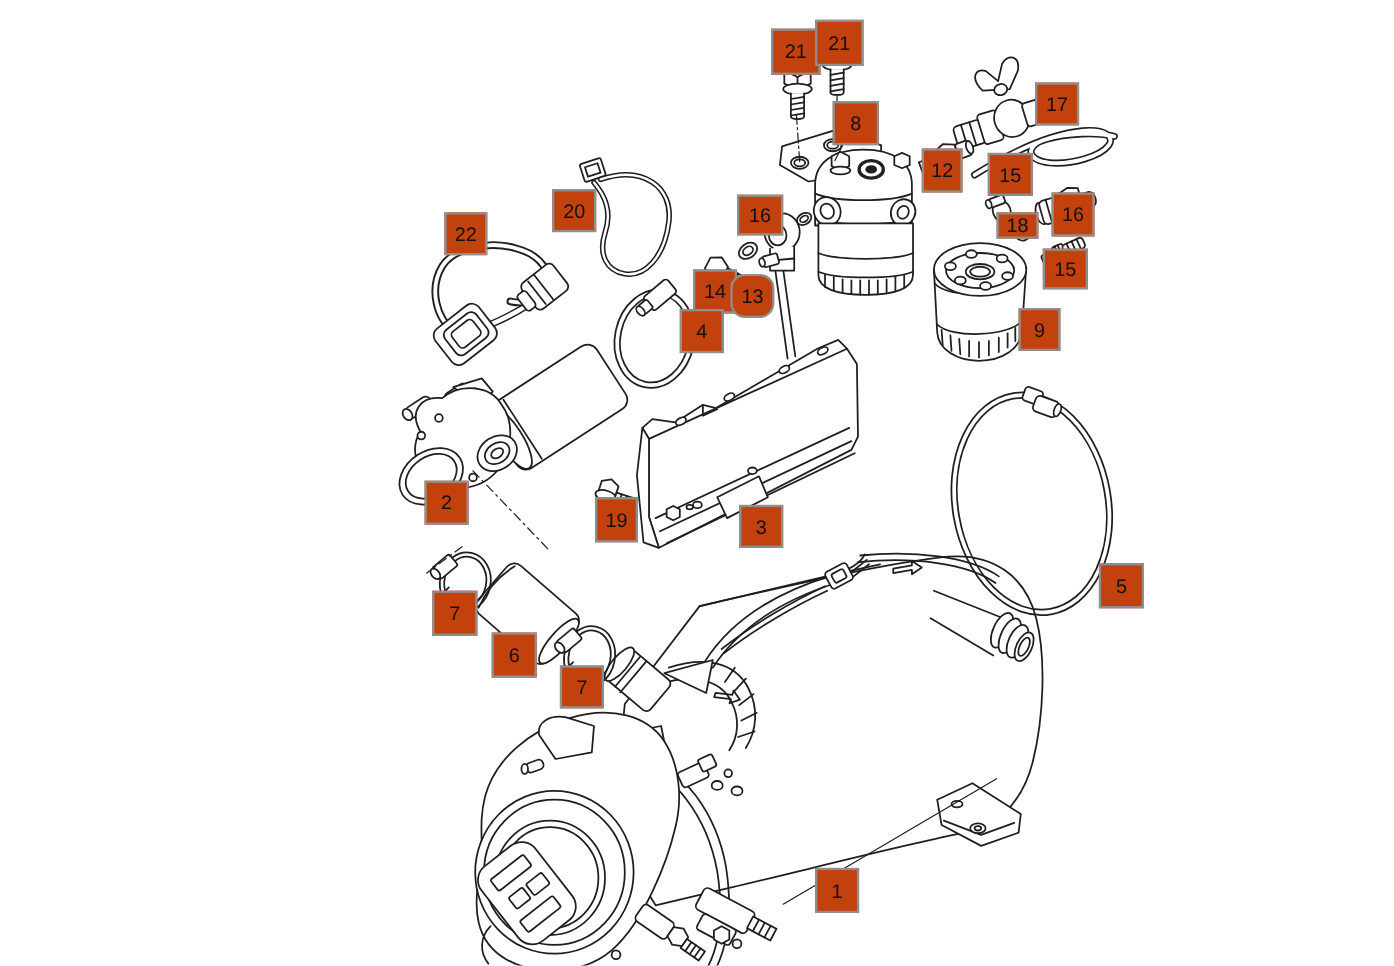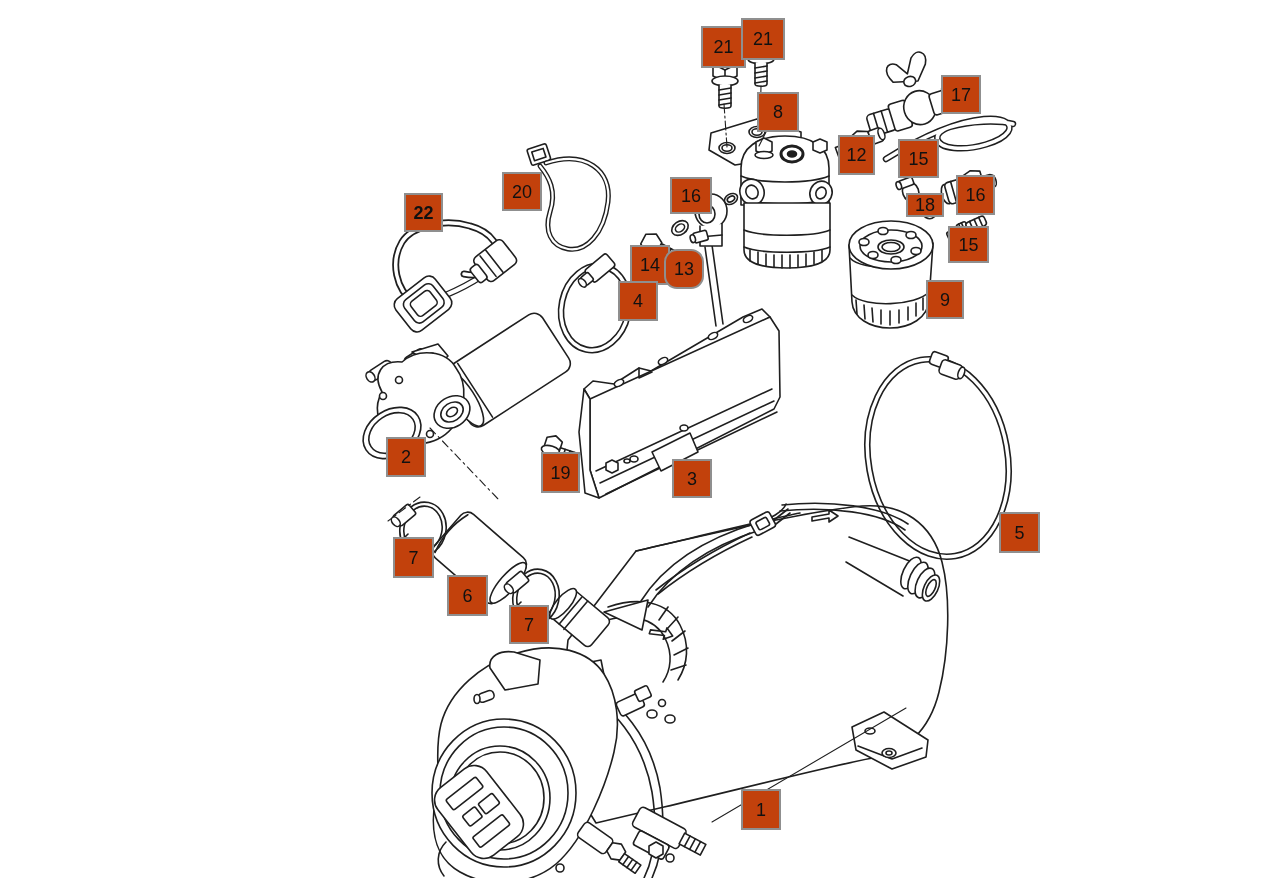--- a/index.html
+++ b/index.html
@@ -470,21 +470,21 @@
       <div class="callout" style="left: 898px; top: 139px; width: 41px; height: 39px; border-color: rgb(143, 143, 143); color: rgb(17, 17, 17);">15</div>
       <div class="callout" style="left: 956px; top: 175px; width: 39px; height: 40px; border-color: rgb(143, 143, 143); color: rgb(17, 17, 17);">16</div>
       <div class="callout" style="left: 906px; top: 193px; width: 38px; height: 24px; border-color: rgb(143, 143, 143); color: rgb(17, 17, 17);">18</div>
       <div class="callout" style="left: 948px; top: 226px; width: 41px; height: 37px; border-color: rgb(143, 143, 143); color: rgb(17, 17, 17);">15</div>
       <div class="callout" style="left: 670px; top: 177px; width: 42px; height: 37px; border-color: rgb(143, 143, 143); color: rgb(17, 17, 17);">16</div>
       <div class="callout" style="left: 630px; top: 245px; width: 40px; height: 40px; border-color: rgb(143, 143, 143); color: rgb(17, 17, 17);">14</div>
       <div class="callout" style="left: 664px; top: 249px; width: 40px; height: 40px; border-color: rgb(143, 143, 143); color: rgb(17, 17, 17); border-radius: 13px;">13</div>
       <div class="callout" style="left: 618px; top: 281px; width: 40px; height: 40px; border-color: rgb(143, 143, 143); color: rgb(17, 17, 17);">4</div>
       <div class="callout" style="left: 926px; top: 280px; width: 38px; height: 39px; border-color: rgb(143, 143, 143); color: rgb(17, 17, 17);">9</div>
       <div class="callout" style="left: 502px; top: 172px; width: 40px; height: 39px; border-color: rgb(143, 143, 143); color: rgb(17, 17, 17);">20</div>
-      <div class="callout" style="left: 404px; top: 193px; width: 39px; height: 39px; border-color: rgb(143, 143, 143); color: rgb(17, 17, 17); font-weight: bold;">22</div>
+      <div class="callout" style="left: 404px; top: 193px; width: 39px; height: 39px; border-color: rgb(143, 143, 143); color: rgb(17, 17, 17);">22</div>
       <div class="callout" style="left: 386px; top: 437px; width: 40px; height: 40px; border-color: rgb(143, 143, 143); color: rgb(17, 17, 17);">2</div>
       <div class="callout" style="left: 541px; top: 452px; width: 39px; height: 41px; border-color: rgb(143, 143, 143); color: rgb(17, 17, 17);">19</div>
       <div class="callout" style="left: 672px; top: 459px; width: 40px; height: 39px; border-color: rgb(143, 143, 143); color: rgb(17, 17, 17);">3</div>
       <div class="callout" style="left: 999px; top: 512px; width: 41px; height: 41px; border-color: rgb(143, 143, 143); color: rgb(17, 17, 17);">5</div>
       <div class="callout" style="left: 393px; top: 537px; width: 41px; height: 41px; border-color: rgb(143, 143, 143); color: rgb(17, 17, 17);">7</div>
       <div class="callout" style="left: 447px; top: 575px; width: 41px; height: 41px; border-color: rgb(143, 143, 143); color: rgb(17, 17, 17);">6</div>
       <div class="callout" style="left: 509px; top: 605px; width: 40px; height: 39px; border-color: rgb(143, 143, 143); color: rgb(17, 17, 17);">7</div>
       <div class="callout" style="left: 741px; top: 789px; width: 40px; height: 41px; border-color: rgb(143, 143, 143); color: rgb(17, 17, 17);">1</div>
     </div>
 </div>

